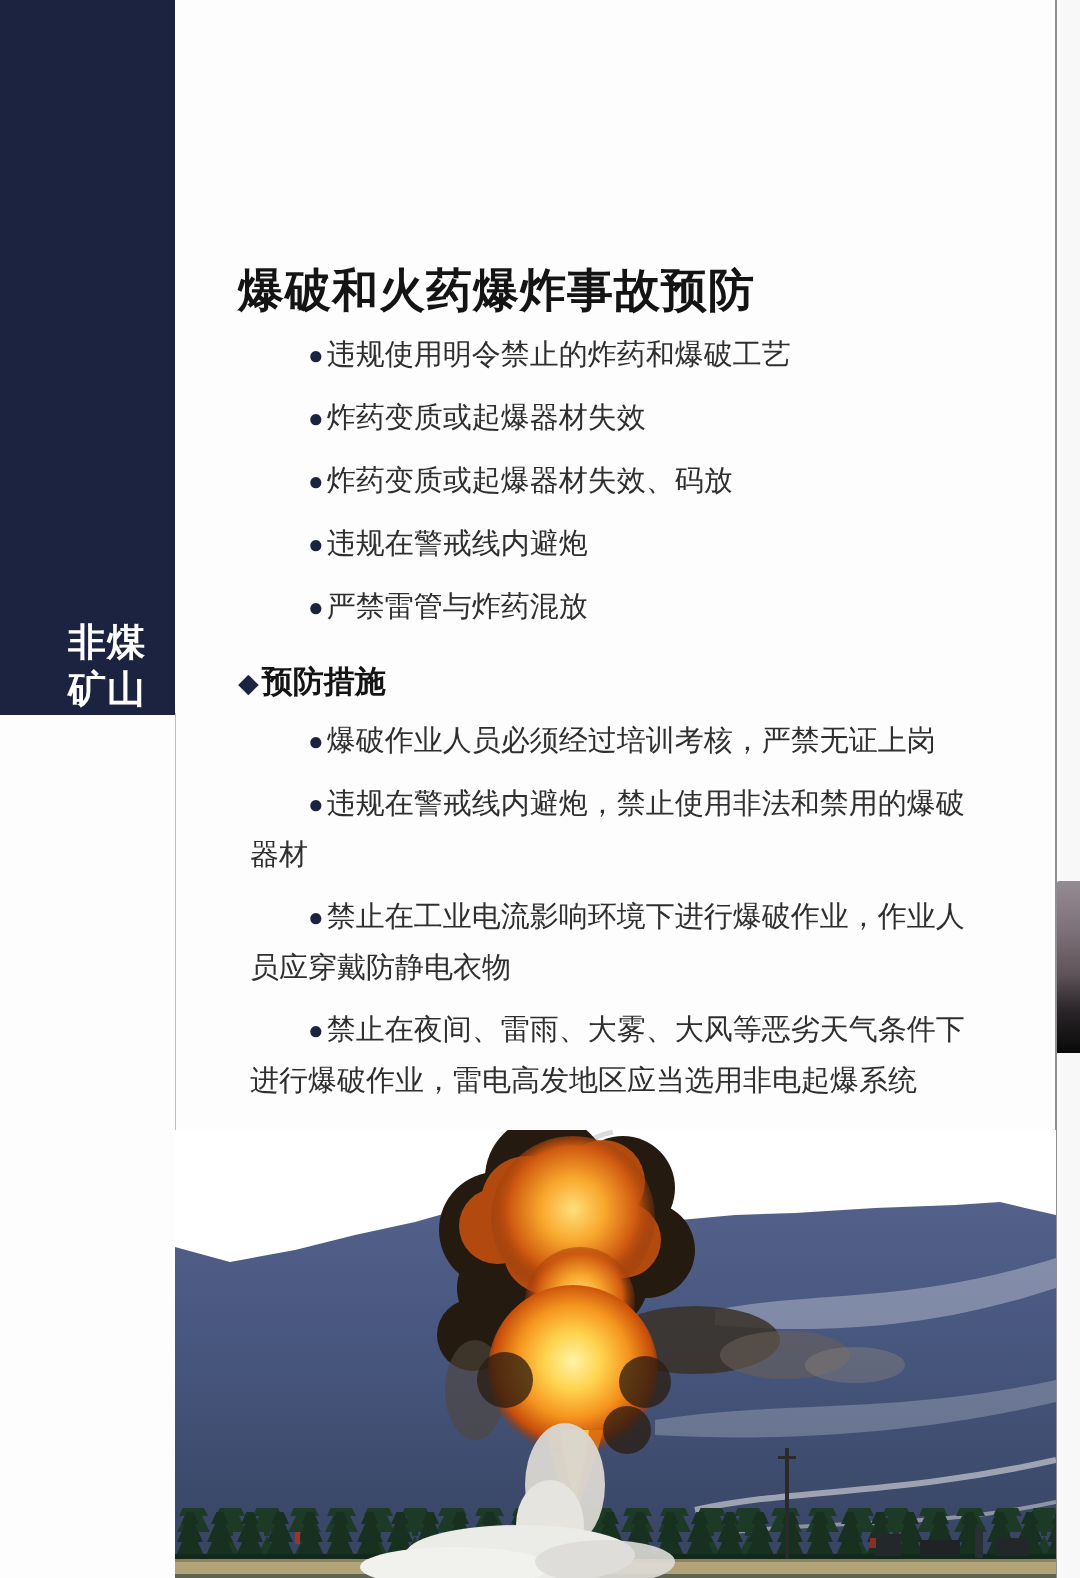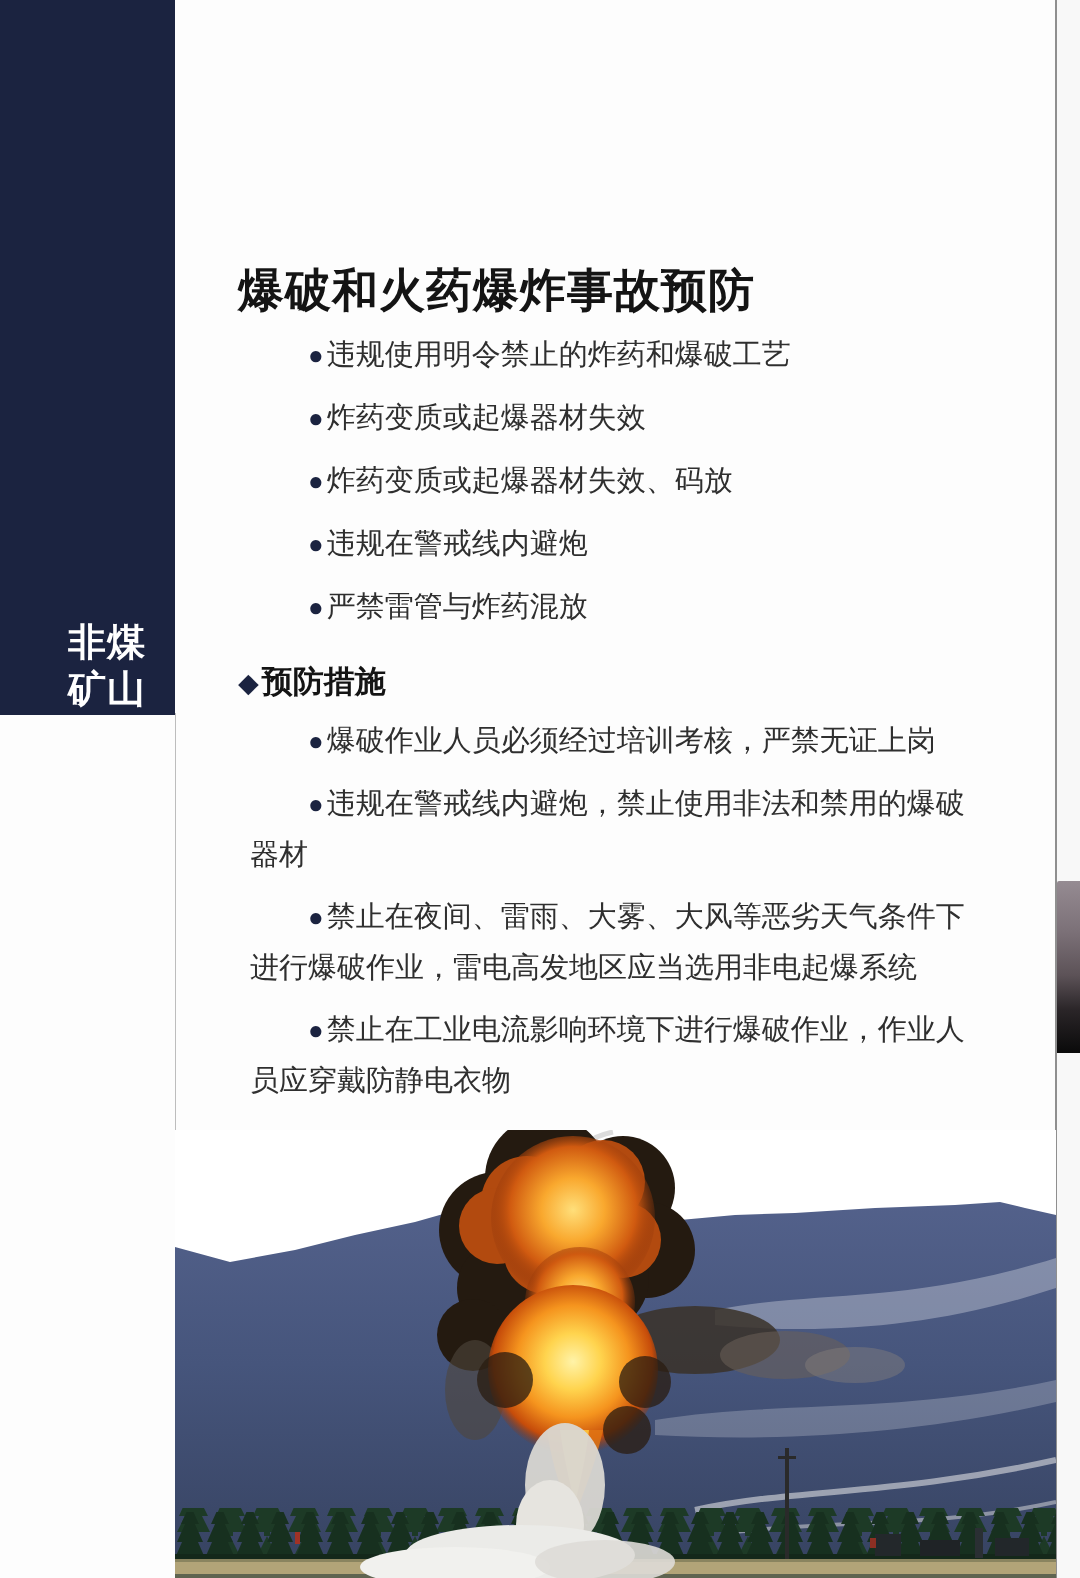--- a/index.html
+++ b/index.html
@@ -179,17 +179,17 @@
 
     <p class="li"><span class="dot">●</span><span>违规使用明令禁止的炸药和爆破工艺</span></p>
     <p class="li"><span class="dot">●</span><span>炸药变质或起爆器材失效</span></p>
     <p class="li"><span class="dot">●</span><span>炸药变质或起爆器材失效、码放</span></p>
     <p class="li"><span class="dot">●</span><span>违规在警戒线内避炮</span></p>
     <p class="li"><span class="dot">●</span><span>严禁雷管与炸药混放</span></p>
 
     <h2 class="second"><span class="diamond">◆</span><span>预防措施</span></h2>
     <p class="li"><span class="dot">●</span><span>爆破作业人员必须经过培训考核，严禁无证上岗</span></p>
     <p class="li"><span class="dot">●</span><span>违规在警戒线内避炮，禁止使用非法和禁用的爆破器材</span></p>
+    <p class="li"><span class="dot">●</span><span>禁止在工业电流影响环境下进行爆破作业，作业人员应穿戴防静电衣物</span></p>
     <p class="li"><span class="dot">●</span><span>禁止在夜间、雷雨、大雾、大风等恶劣天气条件下进行爆破作业，雷电高发地区应当选用非电起爆系统</span></p>
-    <p class="li"><span class="dot">●</span><span>禁止在工业电流影响环境下进行爆破作业，作业人员应穿戴防静电衣物</span></p>
   </div>
 
 </div>
 
 </body></html>

